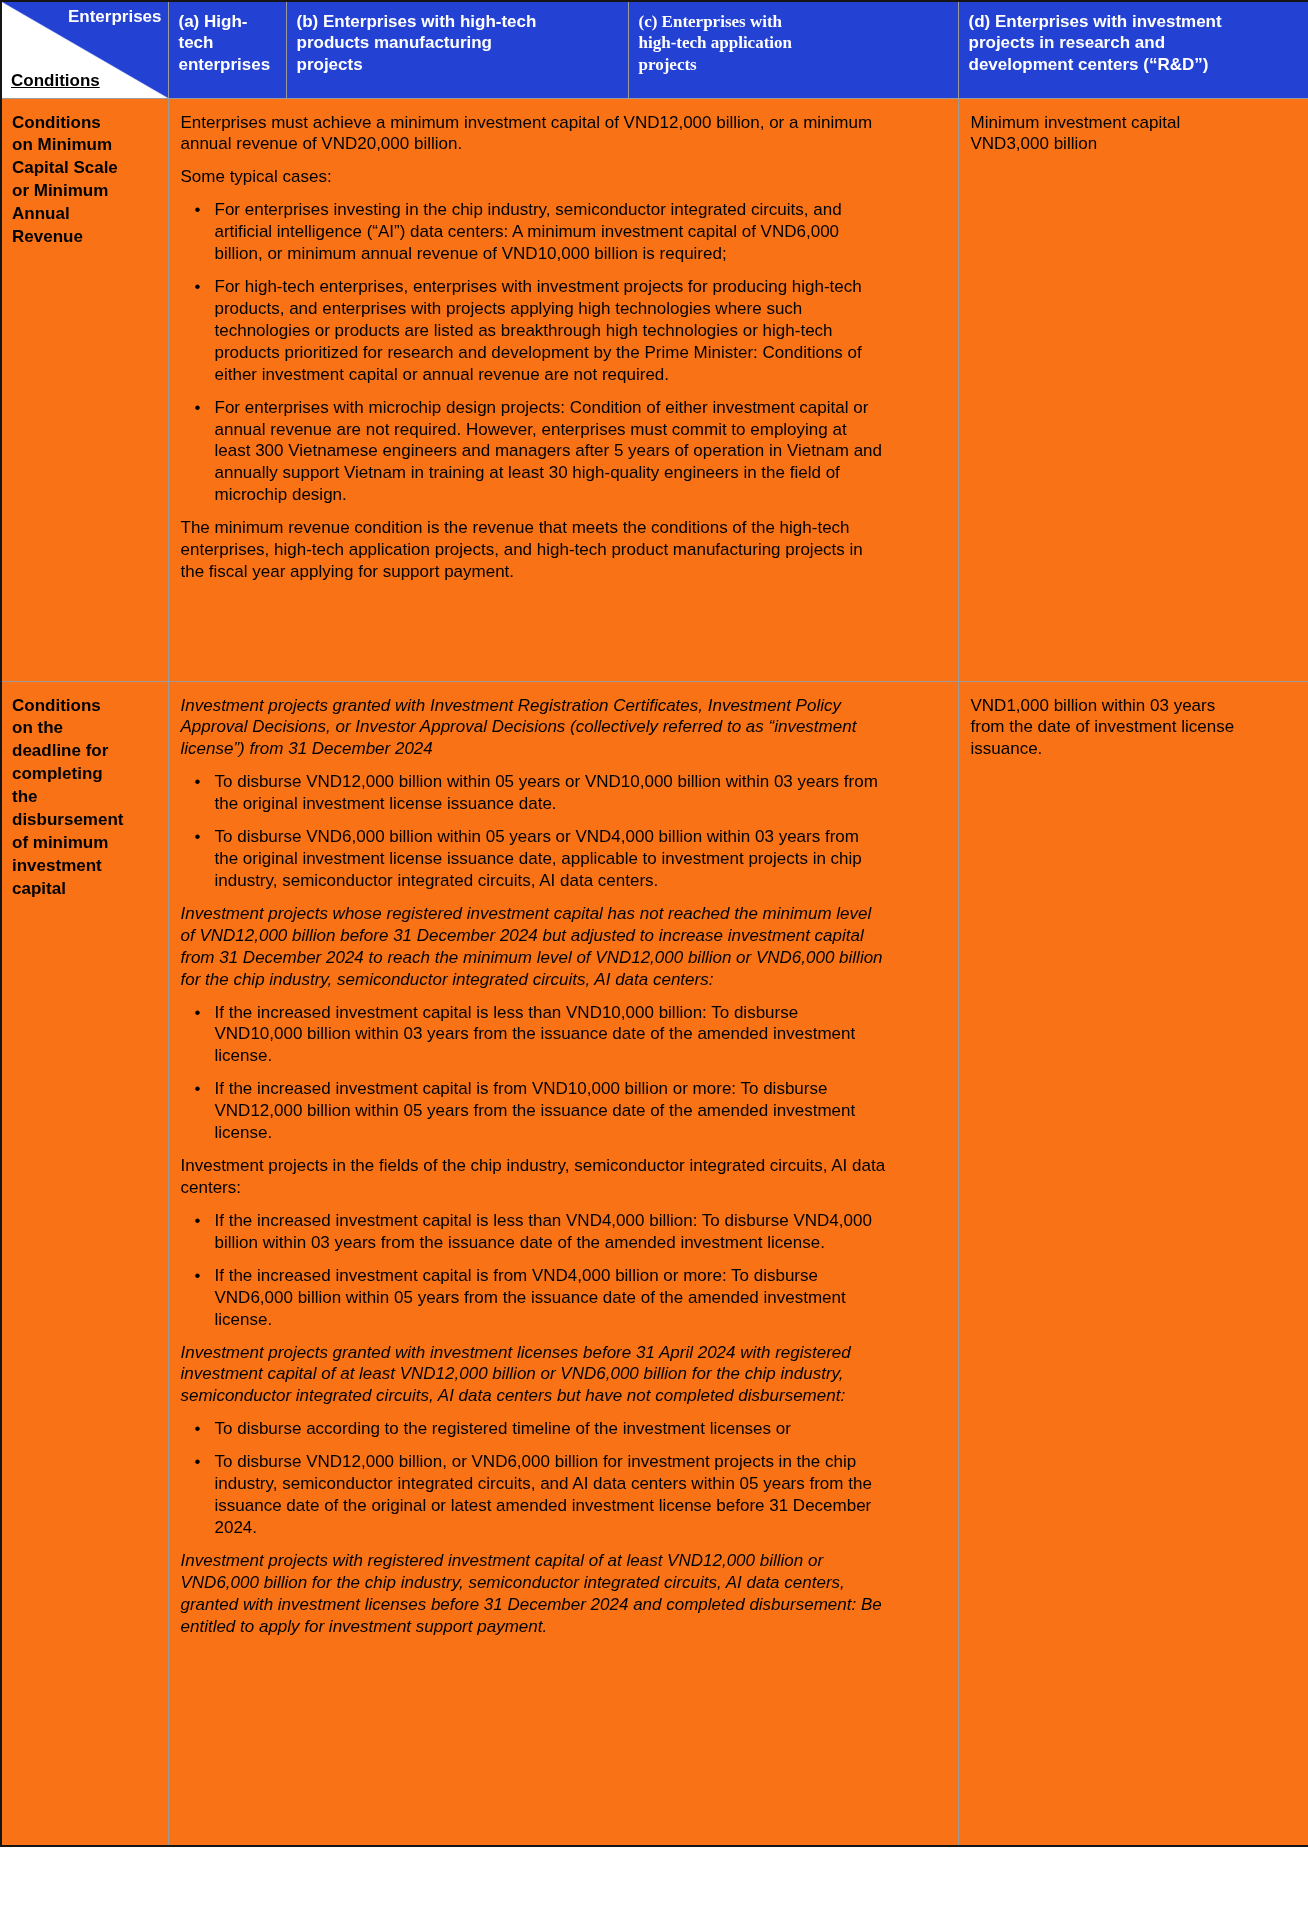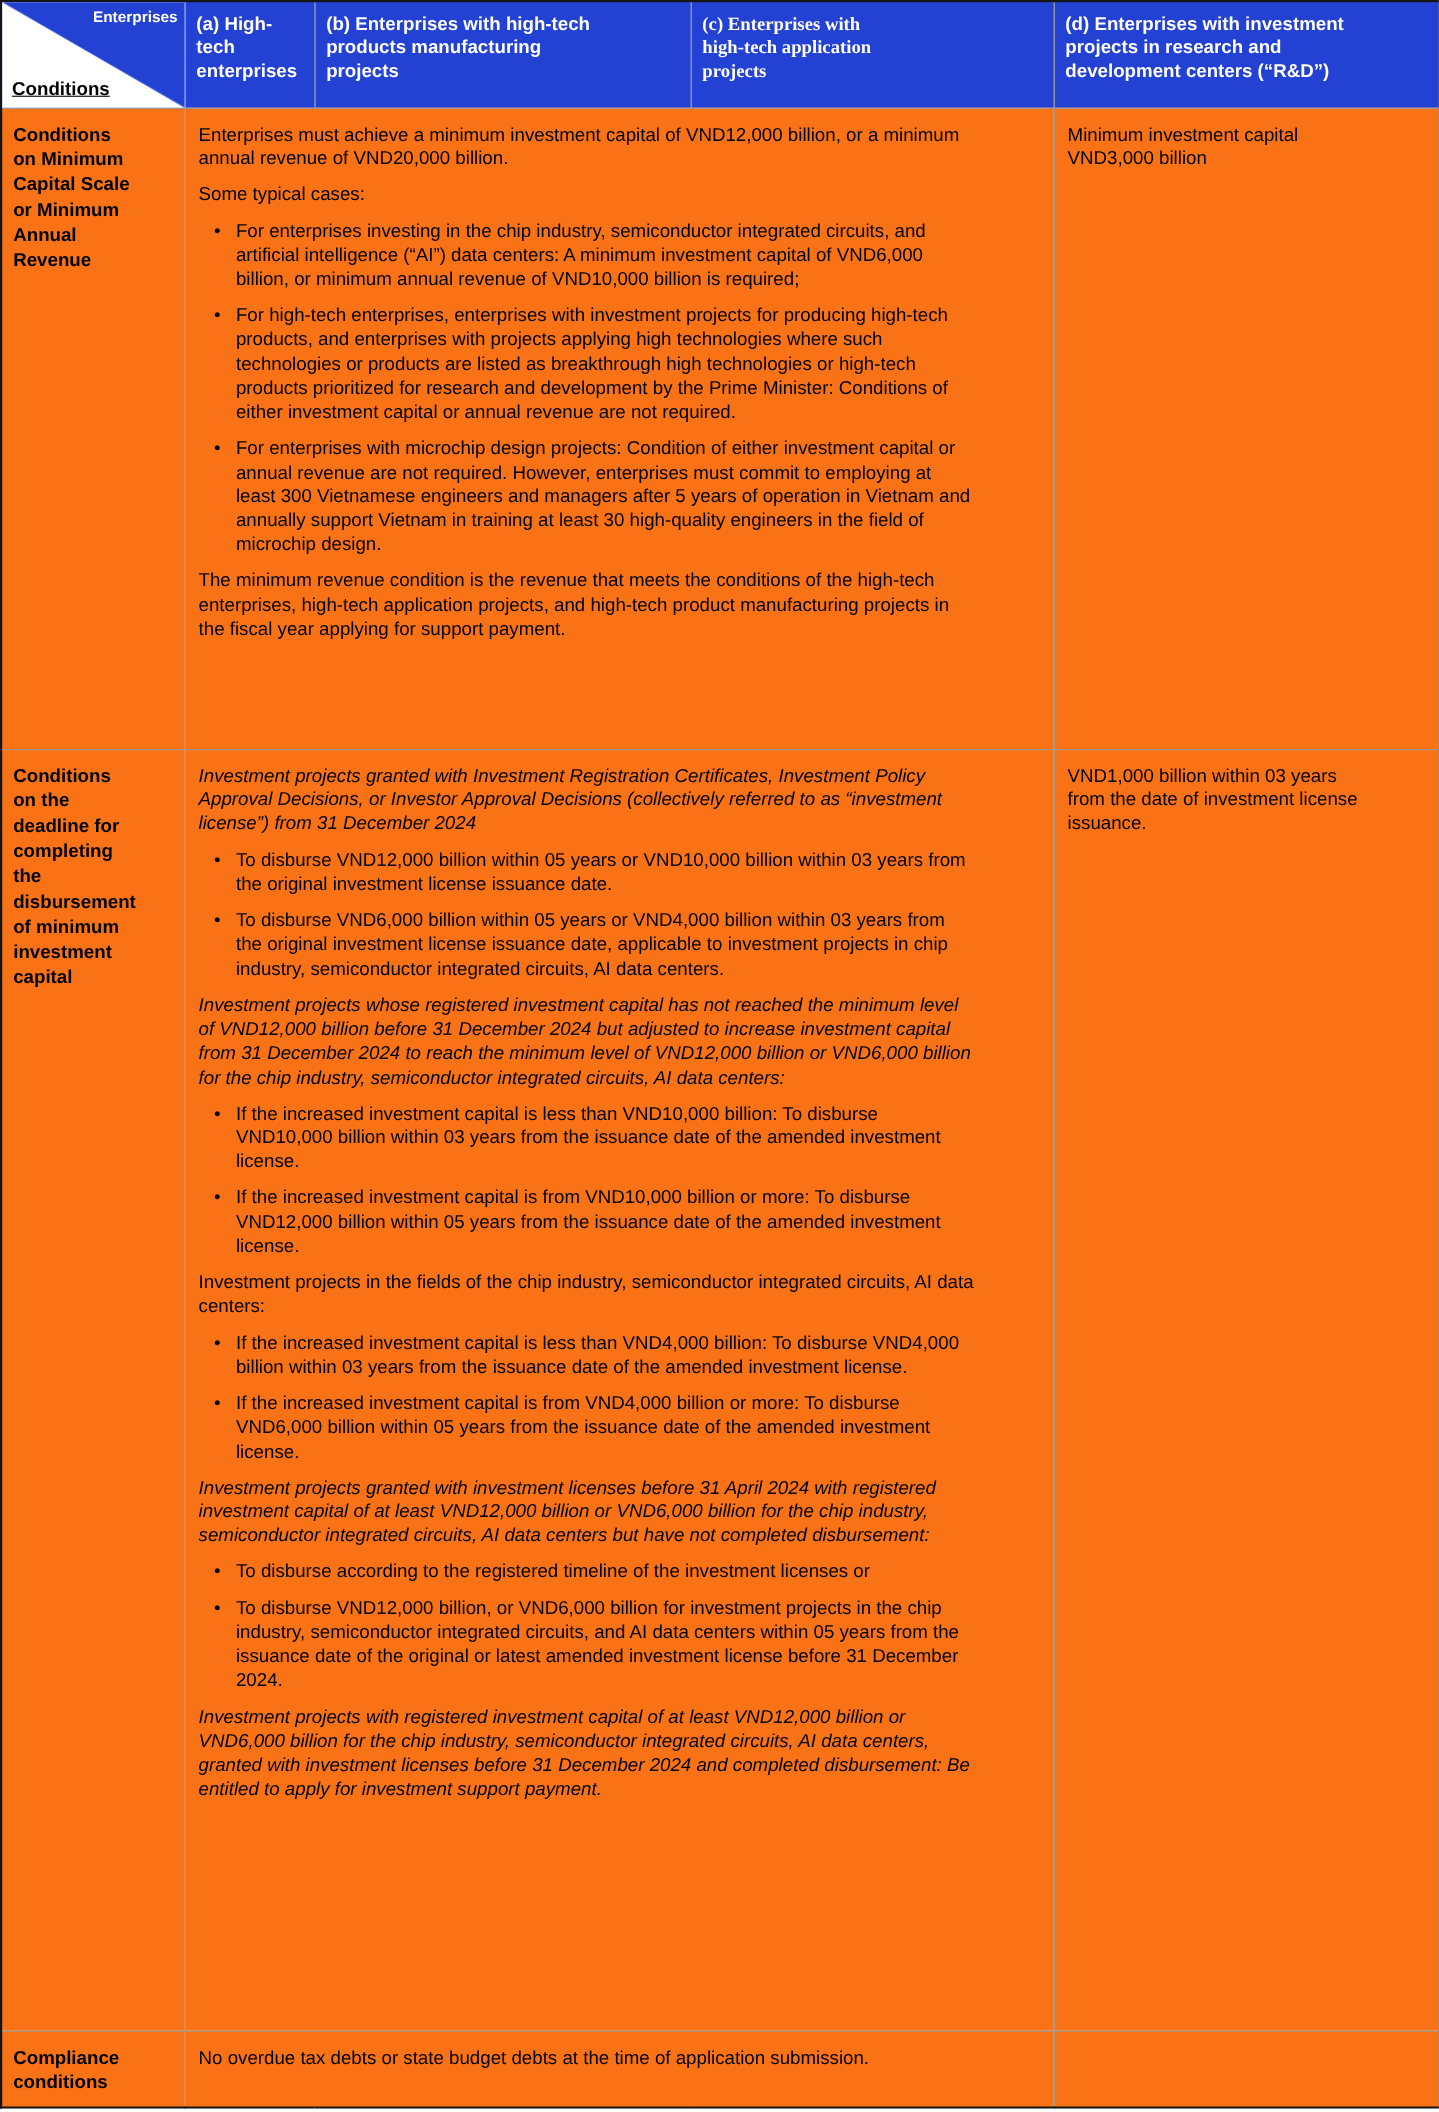--- a/index.html
+++ b/index.html
@@ -46,21 +46,21 @@
 
   th.corner {
     position: relative;
     padding: 0;
     background: linear-gradient(to bottom left, #2341d2 0%, #2341d2 49.6%, #ffffff 50.4%, #ffffff 100%);
   }
   .corner-ent {
     position: absolute;
     top: 5px; right: 6px;
     color: #ffffff;
-    font-size: 14px;
+    font-size: 17px;
     font-weight: bold;
     text-align: right;
   }
   .corner-cond {
     position: absolute;
     bottom: 7px; left: 9px;
     color: #000000;
     font-size: 17px;
     font-weight: bold;
     text-decoration: underline;
@@ -172,27 +172,14 @@
             <div class="block bullet"><span class="marker">•</span><span>To disburse VND12,000 billion, or VND6,000 billion for investment projects in the chip industry, semiconductor integrated circuits, and AI data centers within 05 years from the issuance date of the original or latest amended investment license before 31 December 2024.</span></div>
             <div class="block italic">Investment projects with registered investment capital of at least VND12,000 billion or VND6,000 billion for the chip industry, semiconductor integrated circuits, AI data centers, granted with investment licenses before 31 December 2024 and completed disbursement: Be entitled to apply for investment support payment.</div>
           </div>
       </td>
       <td class="rd">
         <div class="content narrow">
             <div class="block p">VND1,000 billion within 03 years from the date of investment license issuance.</div>
           </div>
       </td>
     </tr>
-    <tr class="row-compliance">
-      <td class="rowlabel">
-        <div class="lwrap">Compliance conditions</div>
-      </td>
-      <td class="main" colspan="3">
-        <div class="content wide">
-            <div class="block p">No overdue tax debts or state budget debts at the time of application submission.</div>
-          </div>
-      </td>
-      <td class="rd">
-        <div class="content narrow"></div>
-      </td>
-    </tr>
   </tbody>
 </table>
 
 </body></html>

